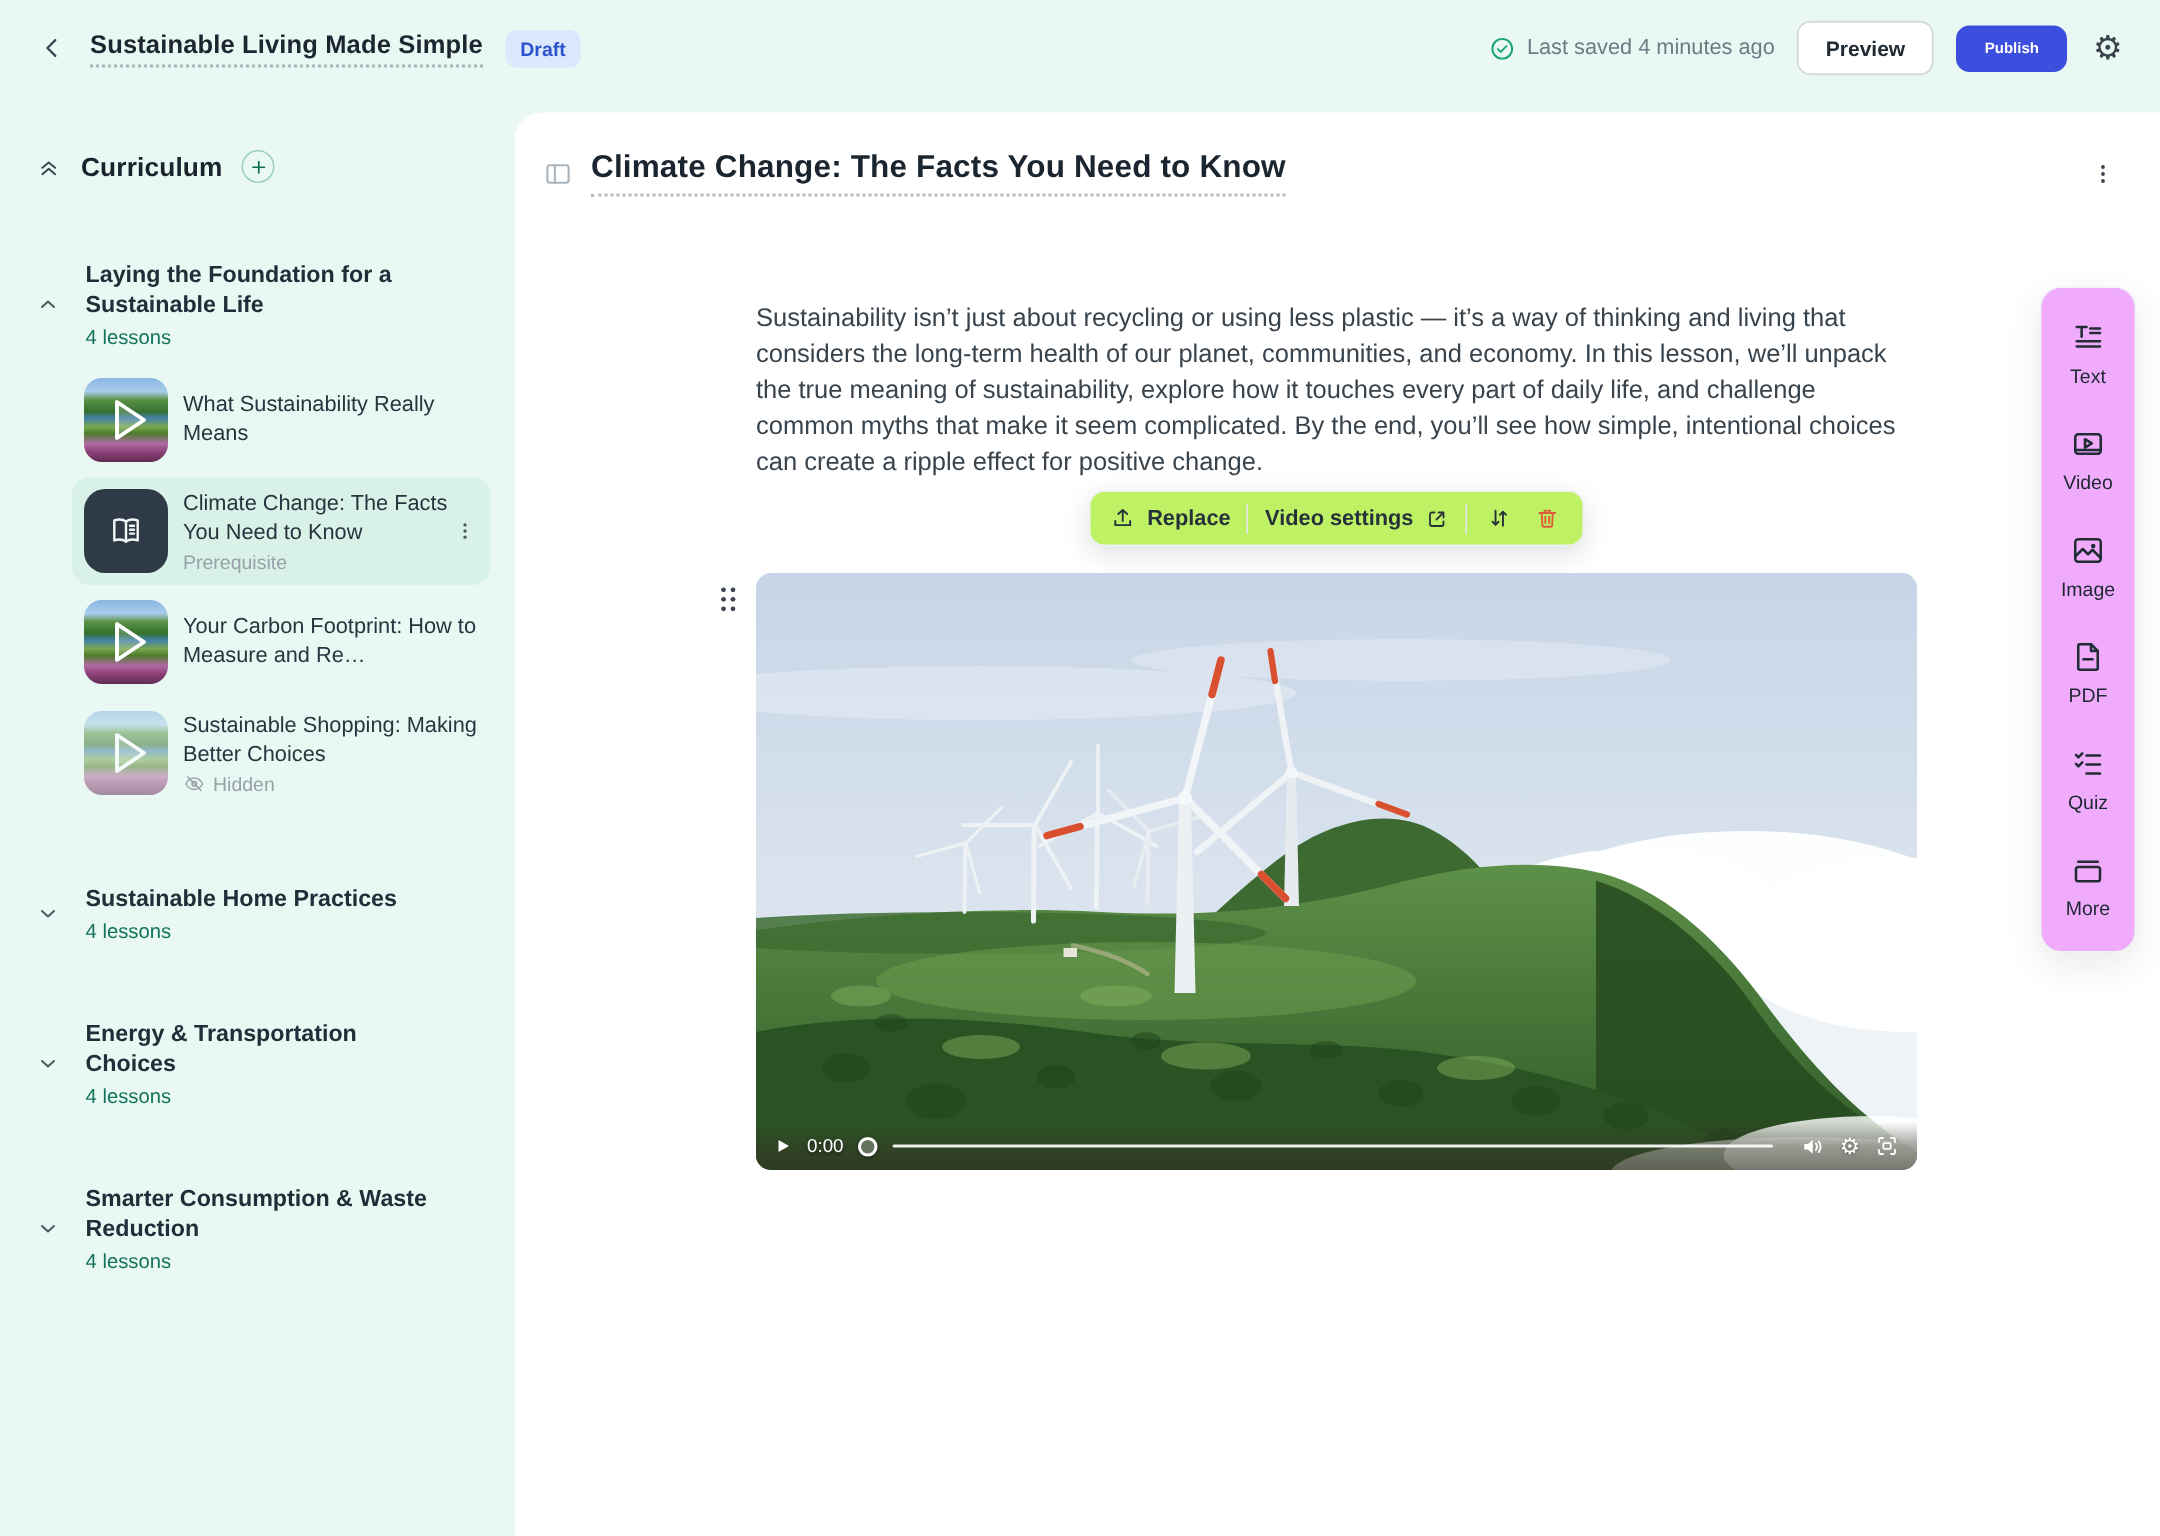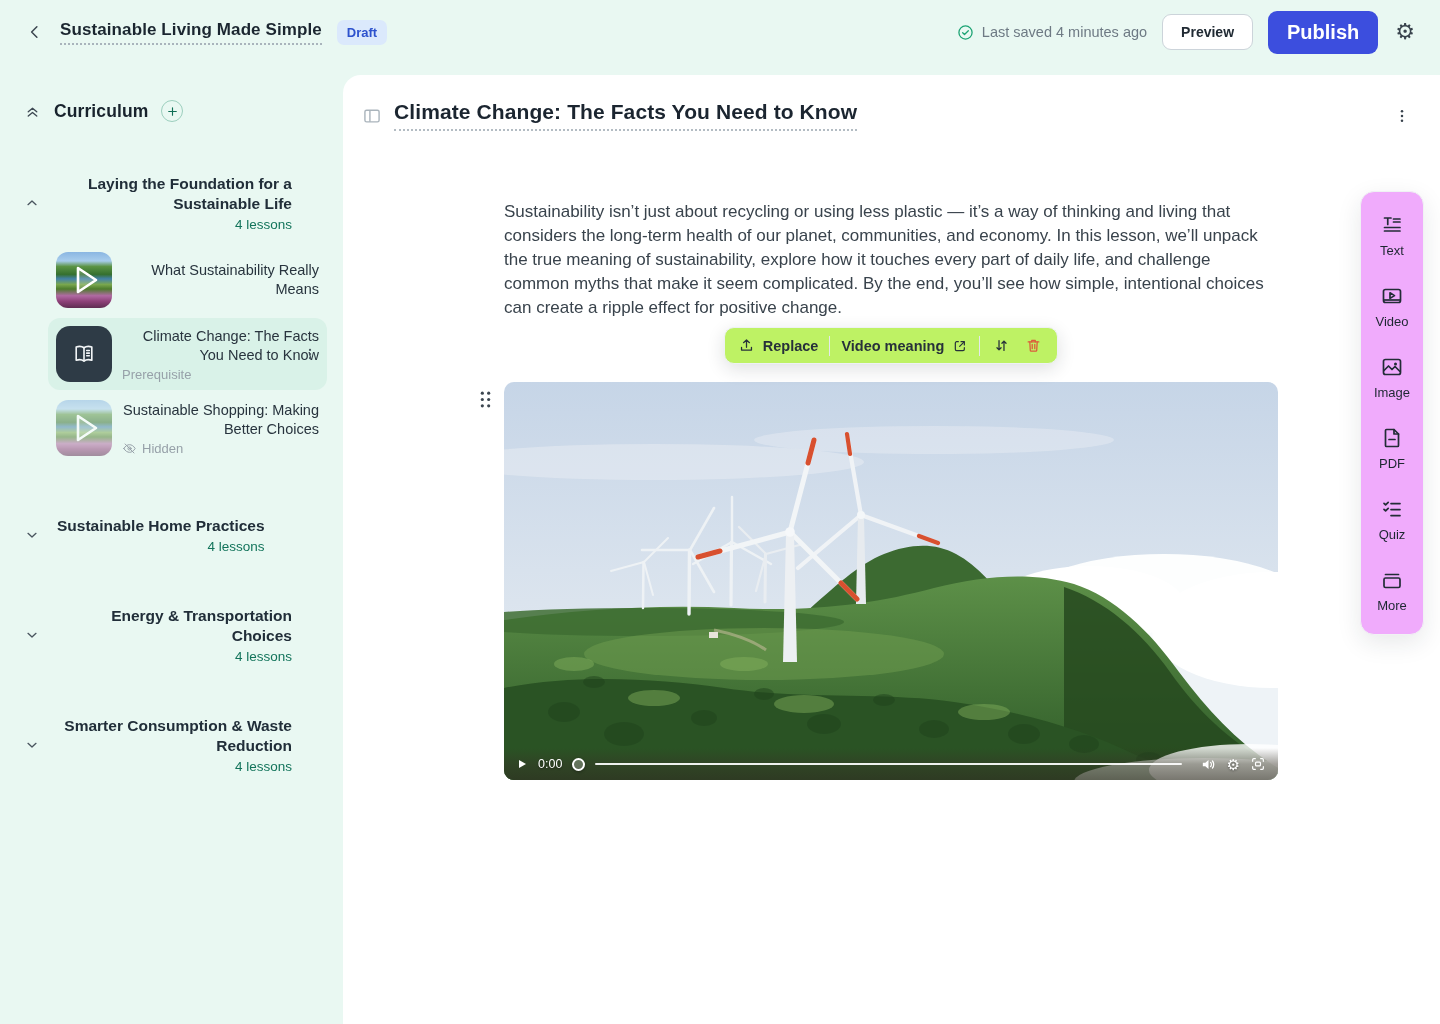--- a/index.html
+++ b/index.html
@@ -30,30 +30,29 @@
   }
   .topbar-right { margin-left:auto; display:flex; align-items:center; gap:15px; }
   .saved { display:flex; align-items:center; gap:8px; color:#6e7a84; font-size:14.5px;text-align:right; }
   .btn-preview {
     background:#fff; border:1px solid #ccd4da; border-radius:9px;
     padding:9px 18px; font-size:14px; font-weight:600; color:#202a33; cursor:pointer;
     font-family:inherit;
   }
   .btn-publish {
     background:#3c4ede; border:none; border-radius:9px;
-    padding:10px 19px; font-size:20px; font-weight:600; color:#fff; cursor:pointer;
+    padding:10px 19px; font-size:10px; font-weight:600; color:#fff; cursor:pointer;
     font-family:inherit;
   }
   .gear-glyph { font-size:22px; color:#39434d; margin-left:2px; cursor:pointer; line-height:1; }
 
   
   .sidebar {
     position:absolute; top:75px; left:0; bottom:0; width:343px;
     padding:25px 16px 0 24px;
-    text-align:right;
   }
   .curriculum-header { display:flex; align-items:center; gap:13px; }
   .curriculum-title { font-size:17.5px; font-weight:700; color:#18232d; letter-spacing:.1px; }
   .add-btn {
     width:22px; height:22px; border:1.5px solid #9ccfbe; border-radius:50%;
     display:flex; align-items:center; justify-content:center; cursor:pointer; background:transparent;
   }
   .section { margin-top:52px; }
   .section-header { display:flex; align-items:center; gap:17px; cursor:pointer; }
   .section-chevron { flex:0 0 16px; color:#4a555f; }
@@ -210,20 +209,30 @@
         </div>
         <div class="lesson-kebab">
           <svg width="14" height="14" viewBox="0 0 24 24" fill="#4a555f">
               <circle cx="12" cy="5" r="1.9"></circle>
               <circle cx="12" cy="12" r="1.9"></circle>
               <circle cx="12" cy="19" r="1.9"></circle>
             </svg>
         </div>
       </div>
 
+      <div class="lesson">
+        <div class="thumb">
+          <svg class="play-overlay" viewBox="0 0 56 56">
+              <polygon points="22,16 40,28 22,40" fill="rgba(255,255,255,0.18)" stroke="#fff" stroke-width="2.6" stroke-linejoin="round"></polygon>
+            </svg>
+        </div>
+        <div class="lesson-text">
+          <div class="lesson-title">Your Carbon Footprint: How to Measure and Re…</div>
+        </div>
+      </div>
 
       <div class="lesson">
         <div class="thumb dimmed">
           <svg class="play-overlay" viewBox="0 0 56 56">
               <polygon points="22,16 40,28 22,40" fill="rgba(255,255,255,0.18)" stroke="#fff" stroke-width="2.6" stroke-linejoin="round"></polygon>
             </svg>
         </div>
         <div class="lesson-text">
           <div class="lesson-title">Sustainable Shopping: Making Better Choices</div>
           <div class="lesson-sub">
@@ -299,21 +308,21 @@
     <div class="block-toolbar">
       <button class="tb-btn">
         <svg width="17" height="17" viewBox="0 0 24 24" fill="none" stroke="#27313a" stroke-width="1.8" stroke-linecap="round" stroke-linejoin="round">
             <path d="M12 14.5 V4.5 M7.8 8 L12 4.2 L16.2 8"></path>
             <path d="M5 14.5 V18.5 H19 V14.5"></path>
           </svg>
         <span>Replace</span>
       </button>
       <div class="tb-divider"></div>
       <button class="tb-btn">
-        <span>Video meaning</span>
+        <span>Video settings</span>
         <svg width="16" height="16" viewBox="0 0 24 24" fill="none" stroke="#27313a" stroke-width="1.8" stroke-linecap="round" stroke-linejoin="round">
             <path d="M13.5 5.5 H18.5 V10.5"></path>
             <path d="M18.2 5.8 L11.5 12.5"></path>
             <path d="M9.5 5.5 H7 C5.9 5.5 5 6.4 5 7.5 V17 C5 18.1 5.9 19 7 19 H16.5 C17.6 19 18.5 18.1 18.5 17 V14.5"></path>
           </svg>
       </button>
       <div class="tb-divider"></div>
       <button class="tb-icon-btn">
         <svg width="17" height="17" viewBox="0 0 24 24" fill="none" stroke="#27313a" stroke-width="1.8" stroke-linecap="round" stroke-linejoin="round">
             <path d="M8.5 5 V18 M5.6 15.2 L8.5 18.2 L11.4 15.2"></path>

